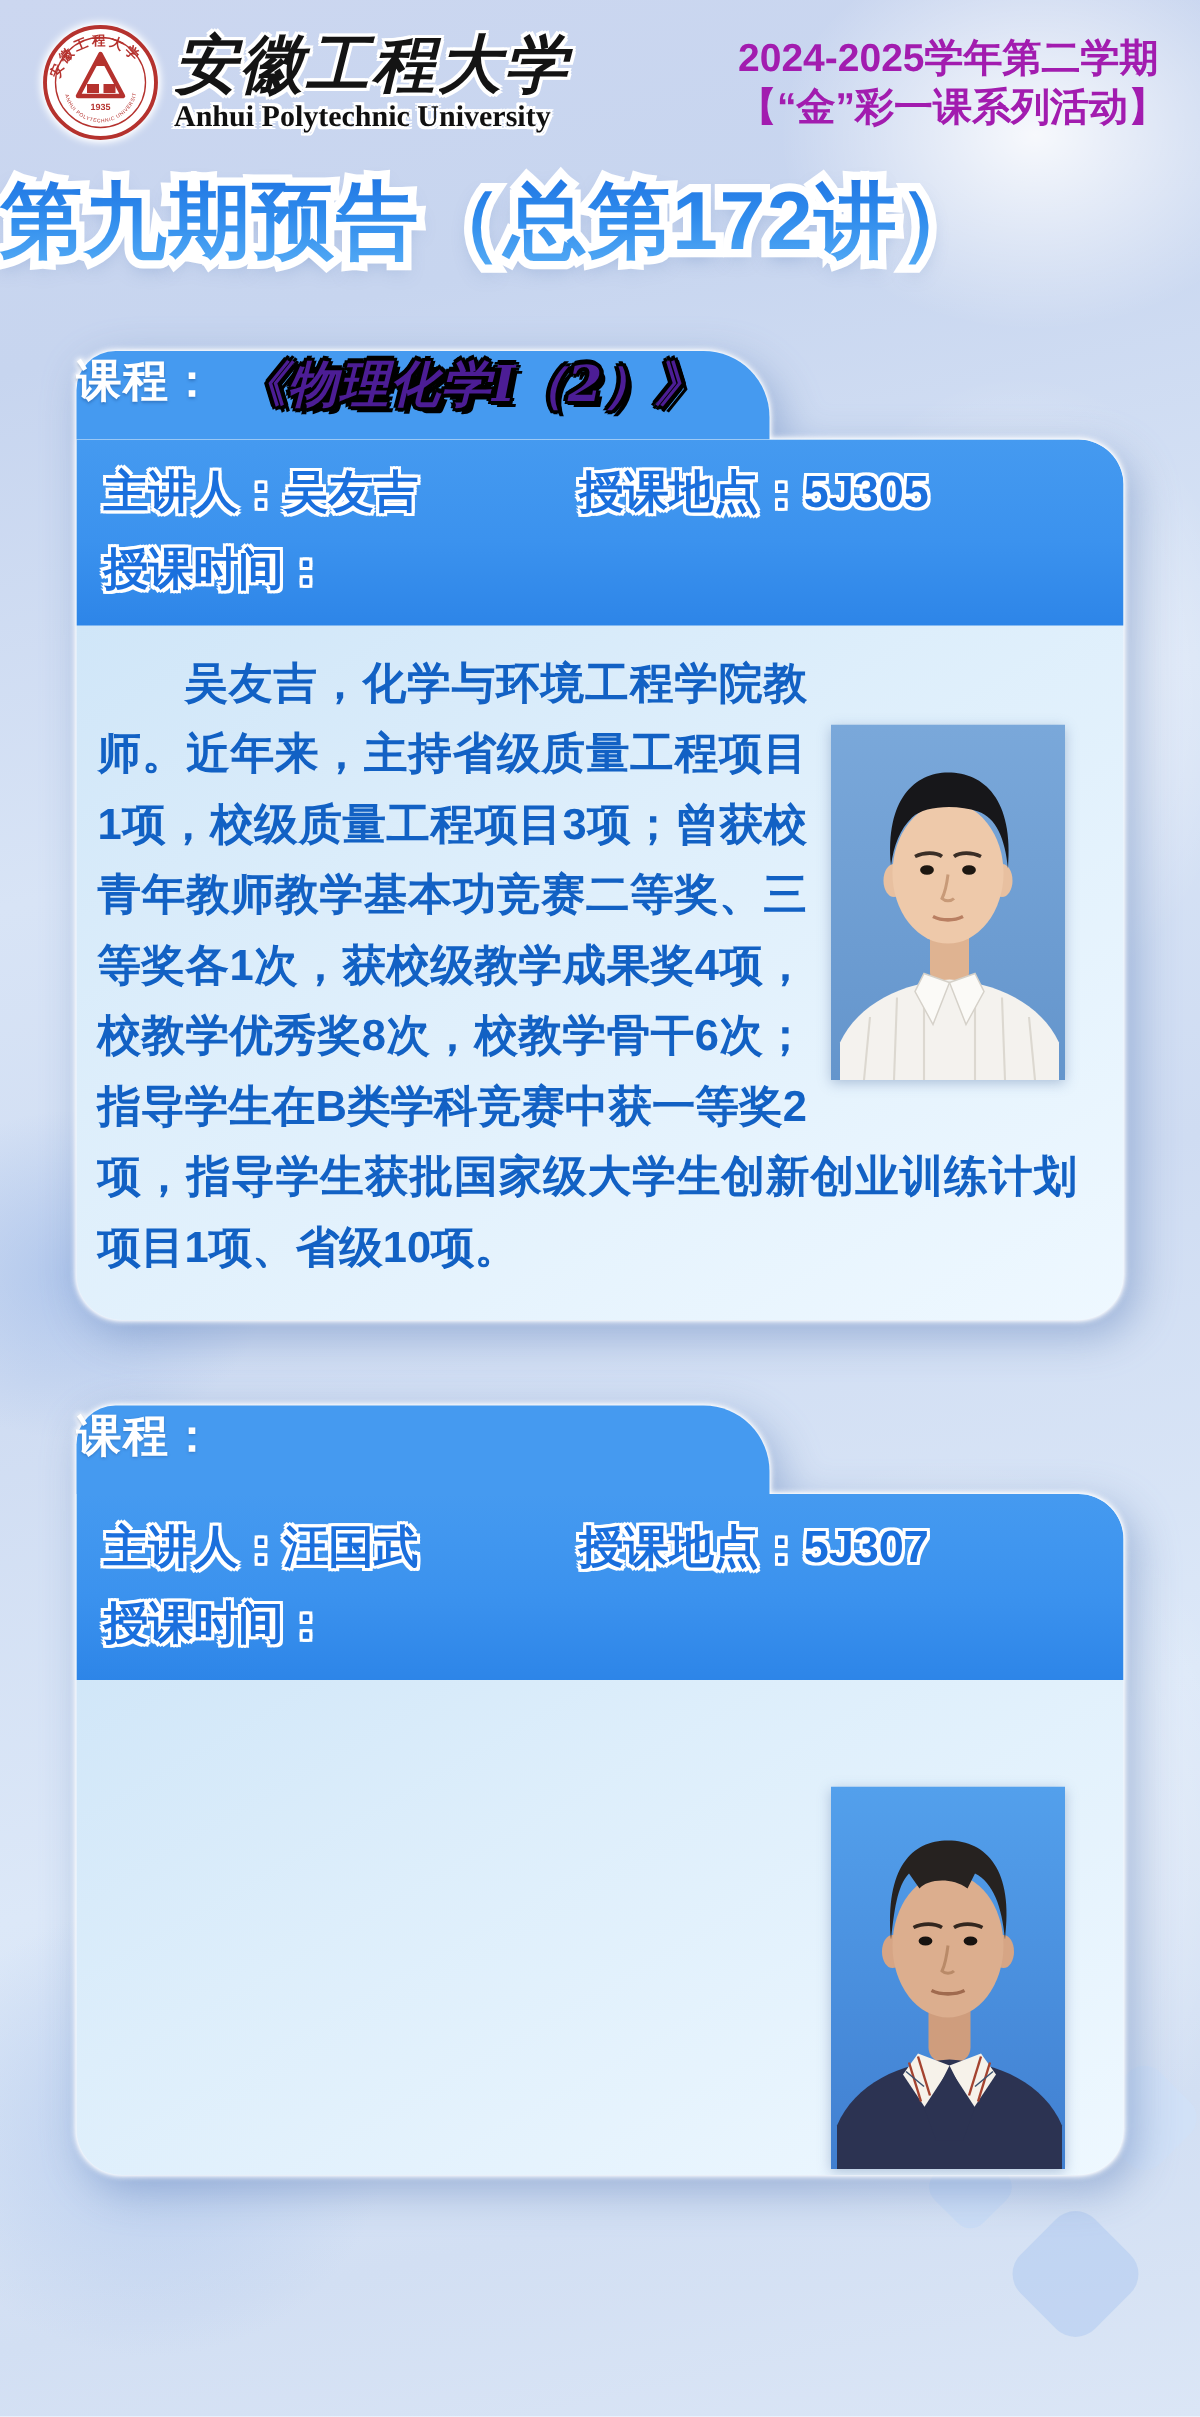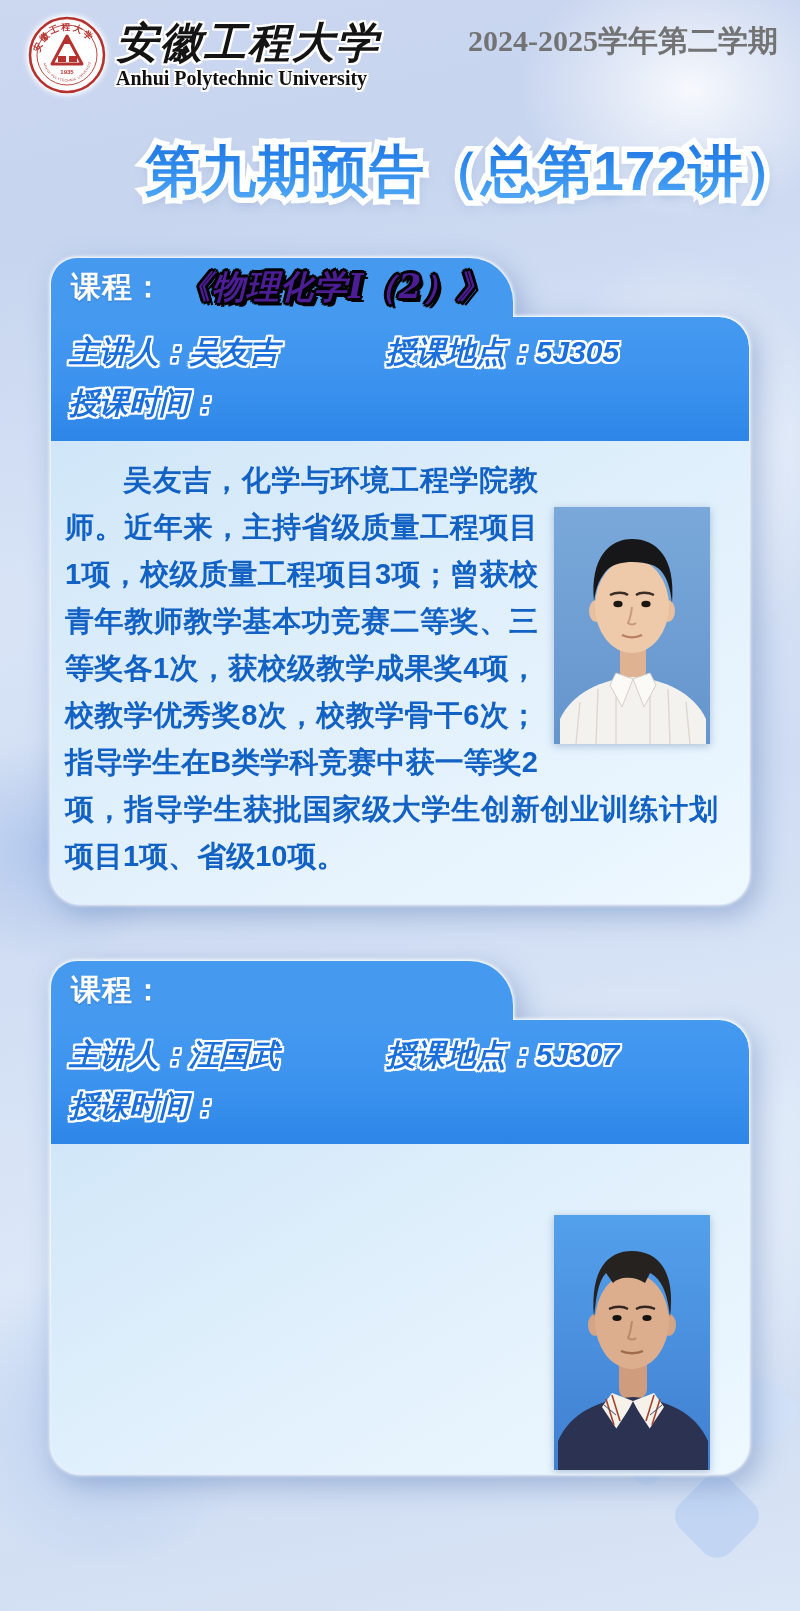--- a/index.html
+++ b/index.html
@@ -31,46 +31,46 @@
             padding:16px 22px 0 28px; }
   .logo-group { display:flex; align-items:center; gap:10px; }
   .seal { flex:0 0 auto; filter:drop-shadow(0 0 3px #fff) drop-shadow(0 0 2px #fff); }
   .uni-names { display:flex; flex-direction:column; line-height:1.02; }
   .uni-cn { font-family:"DejaVu Serif","Liberation Serif",serif; font-style:italic; font-weight:bold;
             font-size:42px; letter-spacing:2px; color:#141414;
             text-shadow:-2px -2px 0 #fff,2px -2px 0 #fff,-2px 2px 0 #fff,2px 2px 0 #fff,0 -2px 0 #fff,0 2px 0 #fff,-2px 0 0 #fff,2px 0 0 #fff; }
   .uni-en { font-family:"Liberation Serif",serif; font-weight:bold; font-size:20px; color:#101010; margin-top:3px;
             text-shadow:-2px -2px 0 #fff,2px -2px 0 #fff,-2px 2px 0 #fff,2px 2px 0 #fff,0 -2px 0 #fff,0 2px 0 #fff,-2px 0 0 #fff,2px 0 0 #fff; }
   .sem-block { margin-top:6px; text-align:left; }
-  .sem-line { font-size:30px; font-weight:bold; color:#737373; line-height:1.28; white-space:nowrap;font-family:Liberation Serif, serif; }
-
-  
-  .big-title-wrap { text-align:right; margin-top:44px; }
+  .sem-line { font-size:26px; font-weight:bold; color:#a21caf; line-height:1.28; white-space:nowrap; }
+
+  
+  .big-title-wrap { text-align:left; margin-top:20px; }
   .big-title { position:relative; display:inline-block; font-weight:bold; font-size:55px; letter-spacing:1px; line-height:1.2; }
   .big-title .stroke { position:absolute; inset:0; color:#fff; -webkit-text-stroke:11px #ffffff;
                        text-shadow:0 5px 12px rgba(90,125,185,.5); }
   .big-title .fill { position:relative; background:linear-gradient(180deg,#2278e4 5%,#2f8bec 45%,#53aaf5 100%);
                      -webkit-background-clip:text; background-clip:text; color:transparent; }
 
   
   .card { width:698px; margin:0 auto; position:relative;
           filter:drop-shadow(0 0 2px rgba(255,255,255,.95)) drop-shadow(0 0 1px #fff) drop-shadow(7px 9px 14px rgba(85,120,180,.45)); }
   .card1 { margin-top:54px; }
   .card2 { margin-top:57px; }
   .card-tab { width:462px; height:59px; background:#459af0; border-radius:26px 44px 0 0;
-              display:flex; align-items:center; padding-left:20px; gap:14px; }
+              display:flex; align-items:flex-start; gap:14px; }
   .course-label { color:#ffffff; font-weight:bold; font-size:30px; letter-spacing:1px;
                   text-shadow:0 1px 2px rgba(20,60,120,.35); }
   .course-title { font-family:"DejaVu Serif","Liberation Serif",serif; font-style:italic; font-weight:bold;
                   font-size:33px; color:#4c1d95; letter-spacing:1px;
                   text-shadow:3px 0 0 #000,-3px 0 0 #000,0 3px 0 #000,0 -3px 0 #000,2px 2px 0 #000,-2px 2px 0 #000,2px -2px 0 #000,-2px -2px 0 #000,4px 4px 0 #000; }
   .card-main { border-radius:0 30px 30px 30px; overflow:hidden; background:linear-gradient(150deg,#cbe3f7 0%,#ddeefb 45%,#eef8ff 100%); }
   .card-band { background:linear-gradient(180deg,#459af0 0%,#3b92ee 55%,#2d85e8 100%);
                border-radius:0 30px 0 0; padding:15px 20px 17px 18px; }
-  .band-row { display:flex; align-items:flex-start;font-style:italic; }
+  .band-row { display:flex; align-items:flex-start; }
   .band-row + .band-row { margin-top:10px; }
   .pair { display:flex; align-items:baseline; }
   .pair.first { flex:0 0 48%; }
   .band-text { font-size:30px; font-weight:bold; color:#1a6fdd; white-space:nowrap;
                text-shadow:-2px -2px 0 #fff,2px -2px 0 #fff,-2px 2px 0 #fff,2px 2px 0 #fff,0 -2px 0 #fff,0 2px 0 #fff,-2px 0 0 #fff,2px 0 0 #fff; }
   .card-body { padding:16px 31px 24px 14px; }
   .photo-wrap { float:right; margin:50px 8px 4px 16px; line-height:0;
                 box-shadow:0 2px 8px rgba(60,95,150,.35); }
   .card2 .photo-wrap { margin-top:55px; }
   .bio { font-size:29px; line-height:47px; font-weight:600; color:#1261c4; text-indent:2em; text-align:justify; }
@@ -107,20 +107,21 @@
       <path d="M35 28 L39 22 L43 28 Z" fill="#b5322e"></path>
       <text x="39" y="57.5" font-size="6" font-weight="bold" fill="#b5322e" text-anchor="middle">1935</text>
     </svg>
     <div class="uni-names">
       <div class="uni-cn">安徽工程大学</div>
       <div class="uni-en">Anhui Polytechnic University</div>
     </div>
   </div>
   <div class="sem-block">
     <div class="sem-line">2024-2025学年第二学期</div>
+    <div class="sem-line">【“金”彩一课系列活动】</div>
   </div>
 </header>
 
 <div class="big-title-wrap">
   <div class="big-title">
     <span class="stroke" aria-hidden="true">第九期预告（总第172讲）</span>
     <span class="fill">第九期预告（总第172讲）</span>
   </div>
 </div>
 

